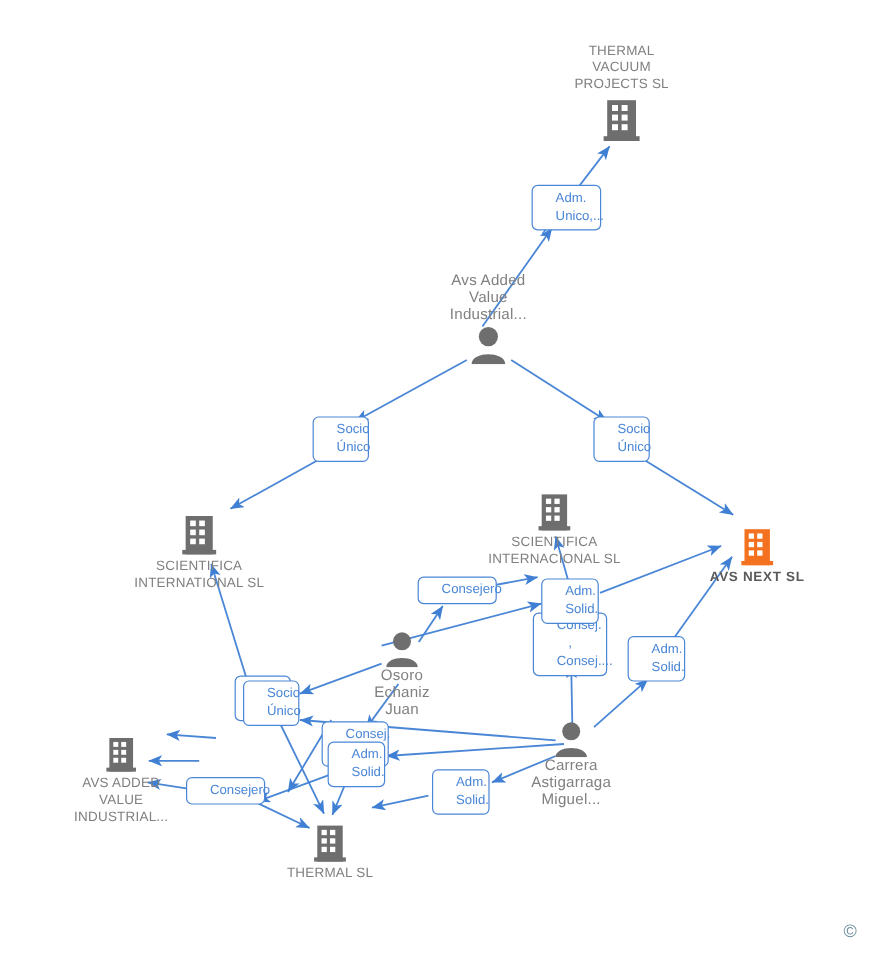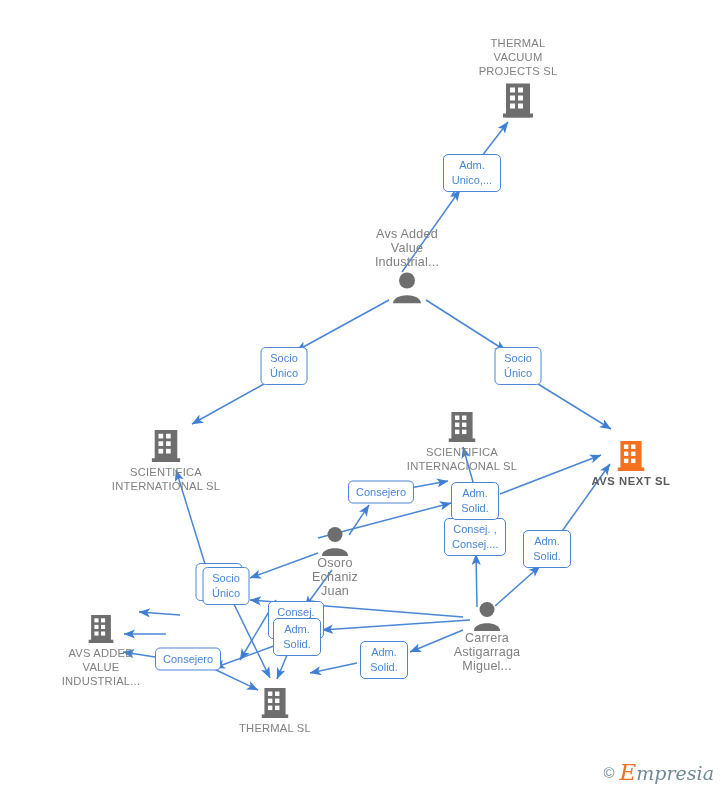--- a/index.html
+++ b/index.html
@@ -24,21 +24,21 @@
   .node.person  .label{font-size:12.6px;color:#808080;}
   .node.highlight .label{color:#5a5a5a;font-weight:bold;letter-spacing:.6px;}
   .node.label-above{flex-direction:column-reverse;}
   .node.label-above .label{margin-top:0;margin-bottom:3px;}
 
   
   .chip{
     position:absolute;transform:translate(-50%,-50%);
     background:#fff;border:1.4px solid #4a86d6;border-radius:5px;
     color:#4a86d6;font-size:11px;line-height:15px;
-    padding:3px 7px;text-align:center;white-space:pre-line;
+    padding:3px 19px;text-align:center;white-space:pre-line;
     box-sizing:border-box;
   }
   .chip.ghost{color:#4a86d6;}
 
   
   #watermark{
     position:absolute;right:14px;bottom:10px;
     display:flex;align-items:center;gap:5px;
   }
   #watermark .copy{font-size:15px;color:#6b8c99;}
@@ -197,21 +197,21 @@
           <rect x="9" y="15" width="5" height="5"></rect>
             <rect x="17" y="15" width="5" height="5"></rect>
           <rect x="9" y="23" width="5" height="5"></rect>
             <rect x="17" y="23" width="5" height="5"></rect>
         </g>
       </svg>
     </span>
     <span class="label">AVS NEXT  SL</span>
   </div>
 
-  <div class="node person" style="left:487px;top:637px;">
+  <div class="node person" style="left:476px;top:637px;">
     <span class="glyph">
       <svg width="32" height="30" viewBox="0 0 34 32">
         <circle cx="17" cy="9" r="8" fill="#6e6e6e"></circle>
         <path d="M3,32 C3,21 31,21 31,32 z" fill="#6e6e6e"></path>
       </svg>
     </span>
     <span class="label">Carrera
 Astigarraga
 Miguel...</span>
   </div>
@@ -285,16 +285,15 @@
   <div class="chip" style="left:297px;top:637px;width:48px;z-index:3;">Adm.
 Solid.</div>
 
   <div class="chip" style="left:384px;top:660px;width:48px;">Adm.
 Solid.</div>
 
   <div class="chip" style="left:188px;top:659px;width:66px;">Consejero</div>
 
   <div id="watermark">
     <span class="copy">©</span>
-    <span class="brand"><span class="e">E</span><span>mpresia</span></span>
   </div>
 
 </div>
 
 </body></html>

